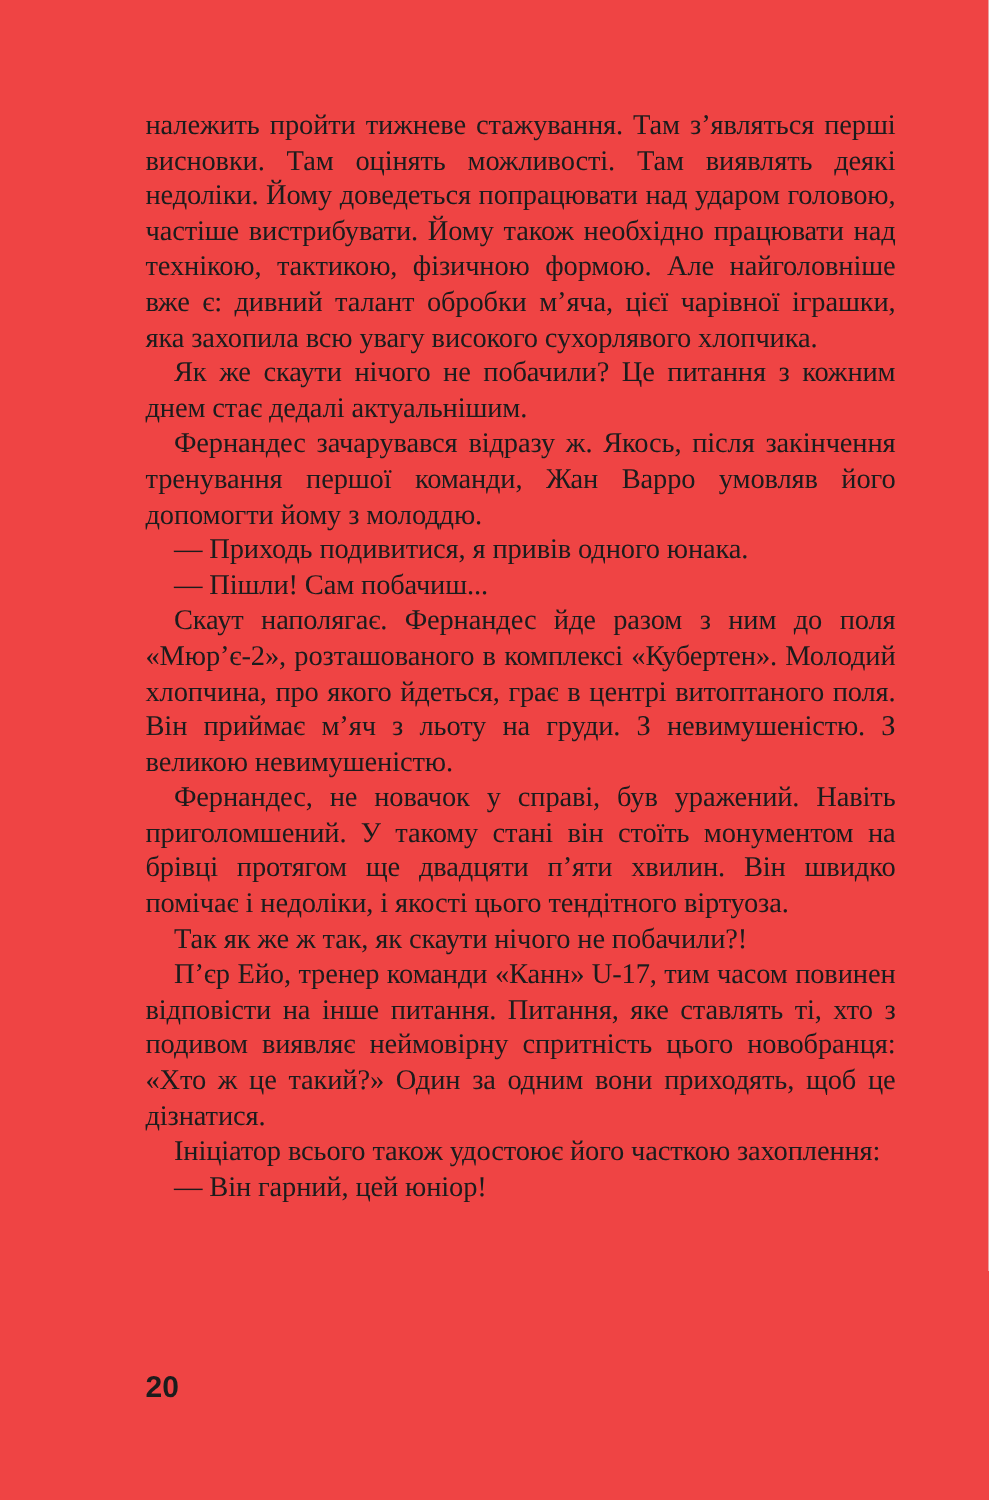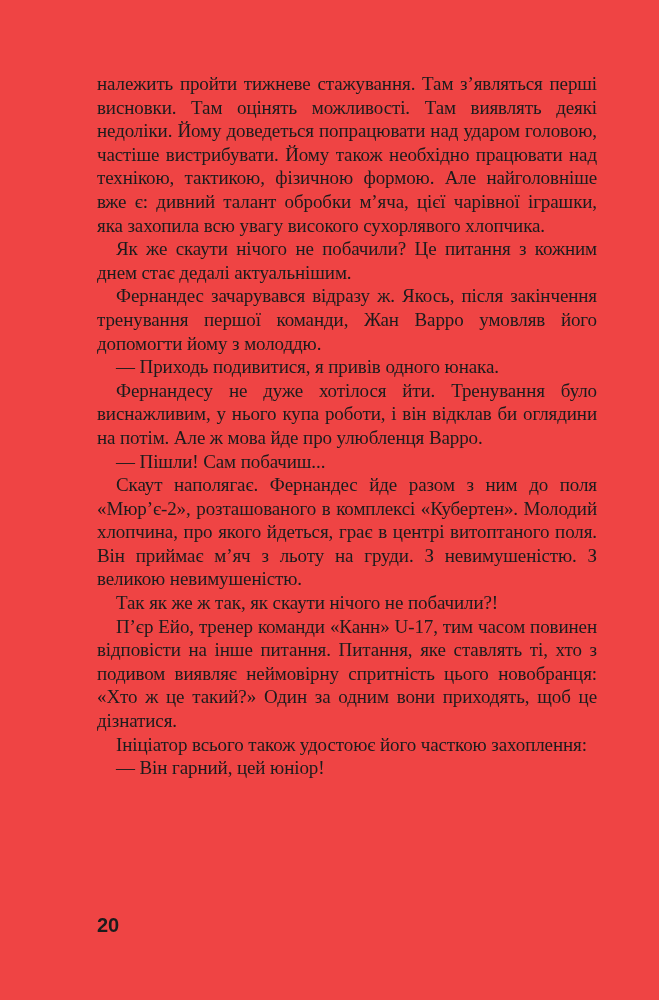--- a/index.html
+++ b/index.html
@@ -49,23 +49,23 @@
 </head>
 <body>
 
 <div class="page">
 
   <main class="text-block">
     <p class="para no-indent">належить пройти тижневе стажування. Там з’являться перші висновки. Там оцінять можливості. Там виявлять деякі недоліки. Йому доведеться попрацювати над ударом головою, частіше вистрибувати. Йому також необхідно працювати над технікою, тактикою, фізичною формою. Але найголовніше вже є: дивний талант обробки м’яча, цієї чарівної іграшки, яка захопила всю увагу високого сухорлявого хлопчика.</p>
     <p class="para">Як же скаути нічого не побачили? Це питання з кожним днем стає дедалі актуальнішим.</p>
     <p class="para">Фернандес зачарувався відразу ж. Якось, після закінчення тренування першої команди, Жан Варро умовляв його допомогти йому з молоддю.</p>
     <p class="para">— Приходь подивитися, я привів одного юнака.</p>
-    <p class="para">Фернандесу не дуже хотілося йти. Тренування було виснажливим, у нього купа роботи, і він відклав би оглядини на потім. Але ж мова йде про улюбленця Варро.</p>
     <p class="para">— Пішли! Сам побачиш...</p>
     <p class="para">Скаут наполягає. Фернандес йде разом з ним до поля «Мюр’є-2», розташованого в комплексі «Кубертен». Молодий хлопчина, про якого йдеться, грає в центрі витоптаного поля. Він приймає м’яч з льоту на груди. З невимушеністю. З великою невимушеністю.</p>
+    <p class="para">Фернандес, не новачок у справі, був уражений. Навіть приголомшений. У такому стані він стоїть монументом на брівці протягом ще двадцяти п’яти хвилин. Він швидко помічає і недоліки, і якості цього тендітного віртуоза.</p>
     <p class="para">Так як же ж так, як скаути нічого не побачили?!</p>
     <p class="para">П’єр Ейо, тренер команди «Канн» U-17, тим часом повинен відповісти на інше питання. Питання, яке ставлять ті, хто з подивом виявляє неймовірну спритність цього новобранця: «Хто ж це такий?» Один за одним вони приходять, щоб це дізнатися.</p>
     <p class="para">Ініціатор всього також удостоює його часткою захоплення:</p>
     <p class="para">— Він гарний, цей юніор!</p>
   </main>
 
   <footer>
     <span class="page-number">20</span>
   </footer>
 

